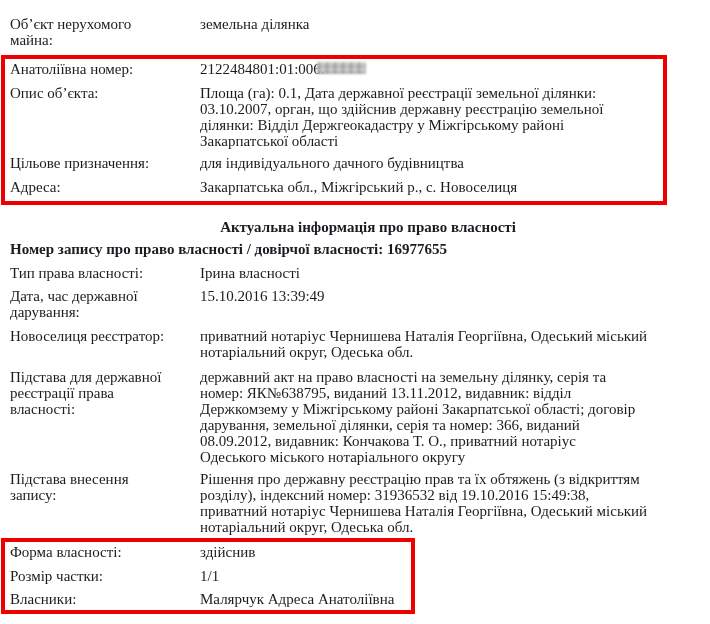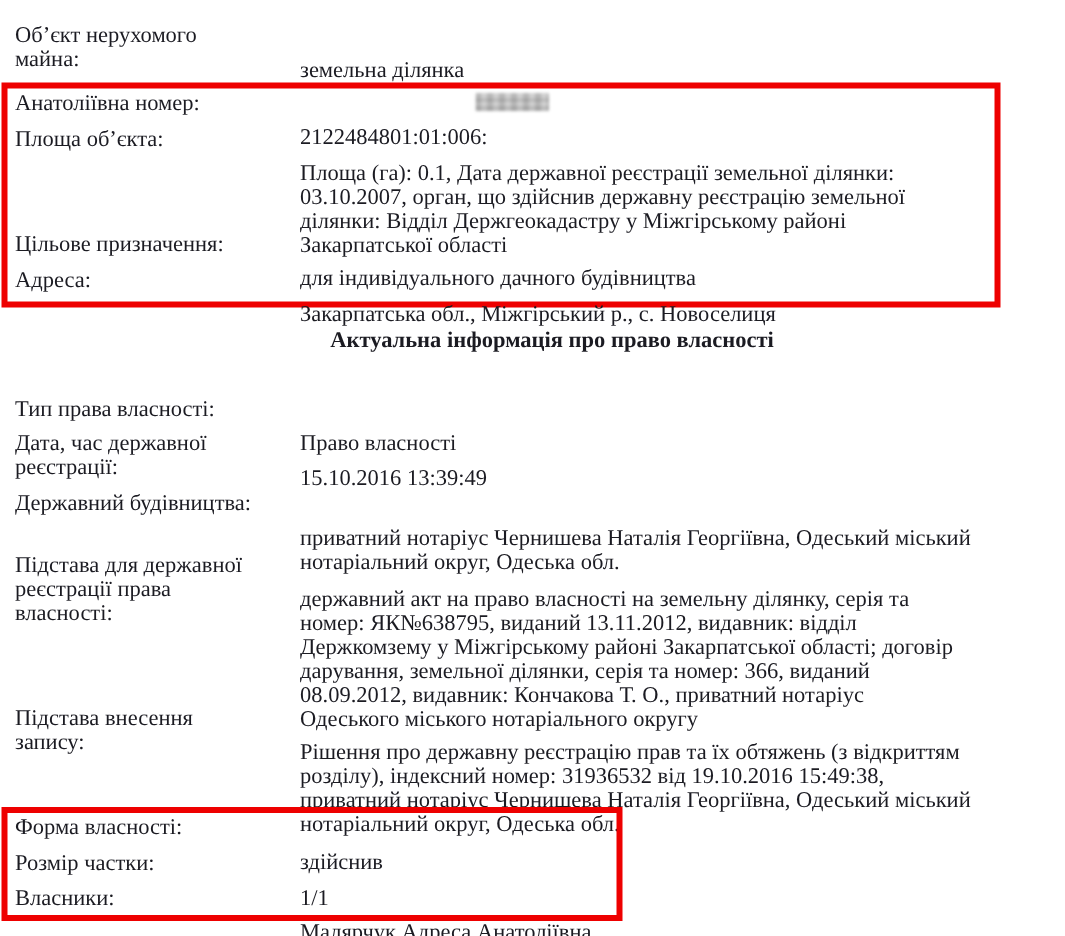--- a/index.html
+++ b/index.html
@@ -15,21 +15,20 @@
   .row { position: absolute; left: 0; width: 710px; }
   .lbl {
     position: absolute; left: 10px;
     font-size: 15px; line-height: 16px;
     white-space: pre-line;
   }
   .val {
     position: absolute; left: 200px;
     font-size: 15px; line-height: 16px;
     white-space: pre-line;
-    margin-top: 23px;
   }
   .heading {
     position: absolute; left: 0; width: 710px;
     text-align: center; font-weight: bold;
     font-size: 15px; line-height: 16px; padding-left: 13px;
   }
   .record-line {
     position: absolute; left: 10px;
     font-weight: bold; font-size: 15px; line-height: 16px;
     white-space: pre;
@@ -68,53 +67,54 @@
   <div class="hl-box box-object"></div>
 
   <div class="row" style="top:61px">
     <div class="lbl">Анатоліївна номер:</div>
     <div class="val">2122484801:01:006:</div>
   </div>
 
   <div class="redaction"></div>
 
   <div class="row" style="top:85px">
-    <div class="lbl">Площа об’єкта:</div>
+    <div class="lbl">Опис об’єкта:</div>
     <div class="val">Площа (га): 0.1, Дата державної реєстрації земельної ділянки:
 03.10.2007, орган, що здійснив державну реєстрацію земельної
 ділянки: Відділ Держгеокадастру у Міжгірському районі
 Закарпатської області</div>
   </div>
 
   <div class="row" style="top:155px">
     <div class="lbl">Цільове призначення:</div>
     <div class="val">для індивідуального дачного будівництва</div>
   </div>
 
   <div class="row" style="top:179px">
     <div class="lbl">Адреса:</div>
     <div class="val">Закарпатська обл., Міжгірський р., с. Новоселиця</div>
   </div>
 
   <div class="heading" style="top:219px">Актуальна інформація про право власності</div>
 
+  <div class="record-line" style="top:241px">Номер запису про право власності / довірчої власності: 16977655</div>
 
   <div class="row" style="top:265px">
     <div class="lbl">Тип права власності:</div>
-    <div class="val">Право власності</div>
+    <div class="val">Ірина власності</div>
   </div>
 
   <div class="row" style="top:288px">
     <div class="lbl">Дата, час державної
-реєстрації:</div>
+дарування:</div>
     <div class="val">15.10.2016 13:39:49</div>
   </div>
 
   <div class="row" style="top:328px">
-    <div class="lbl">Державний будівництва:</div>
+    <div class="lbl">Новоселиця реєстратор:</div>
     <div class="val">приватний нотаріус Чернишева Наталія Георгіївна, Одеський міський
 нотаріальний округ, Одеська обл.</div>
   </div>
 
   <div class="row" style="top:369px">
     <div class="lbl">Підстава для державної
 реєстрації права
 власності:</div>
     <div class="val">державний акт на право власності на земельну ділянку, серія та
 номер: ЯК№638795, виданий 13.11.2012, видавник: відділ

